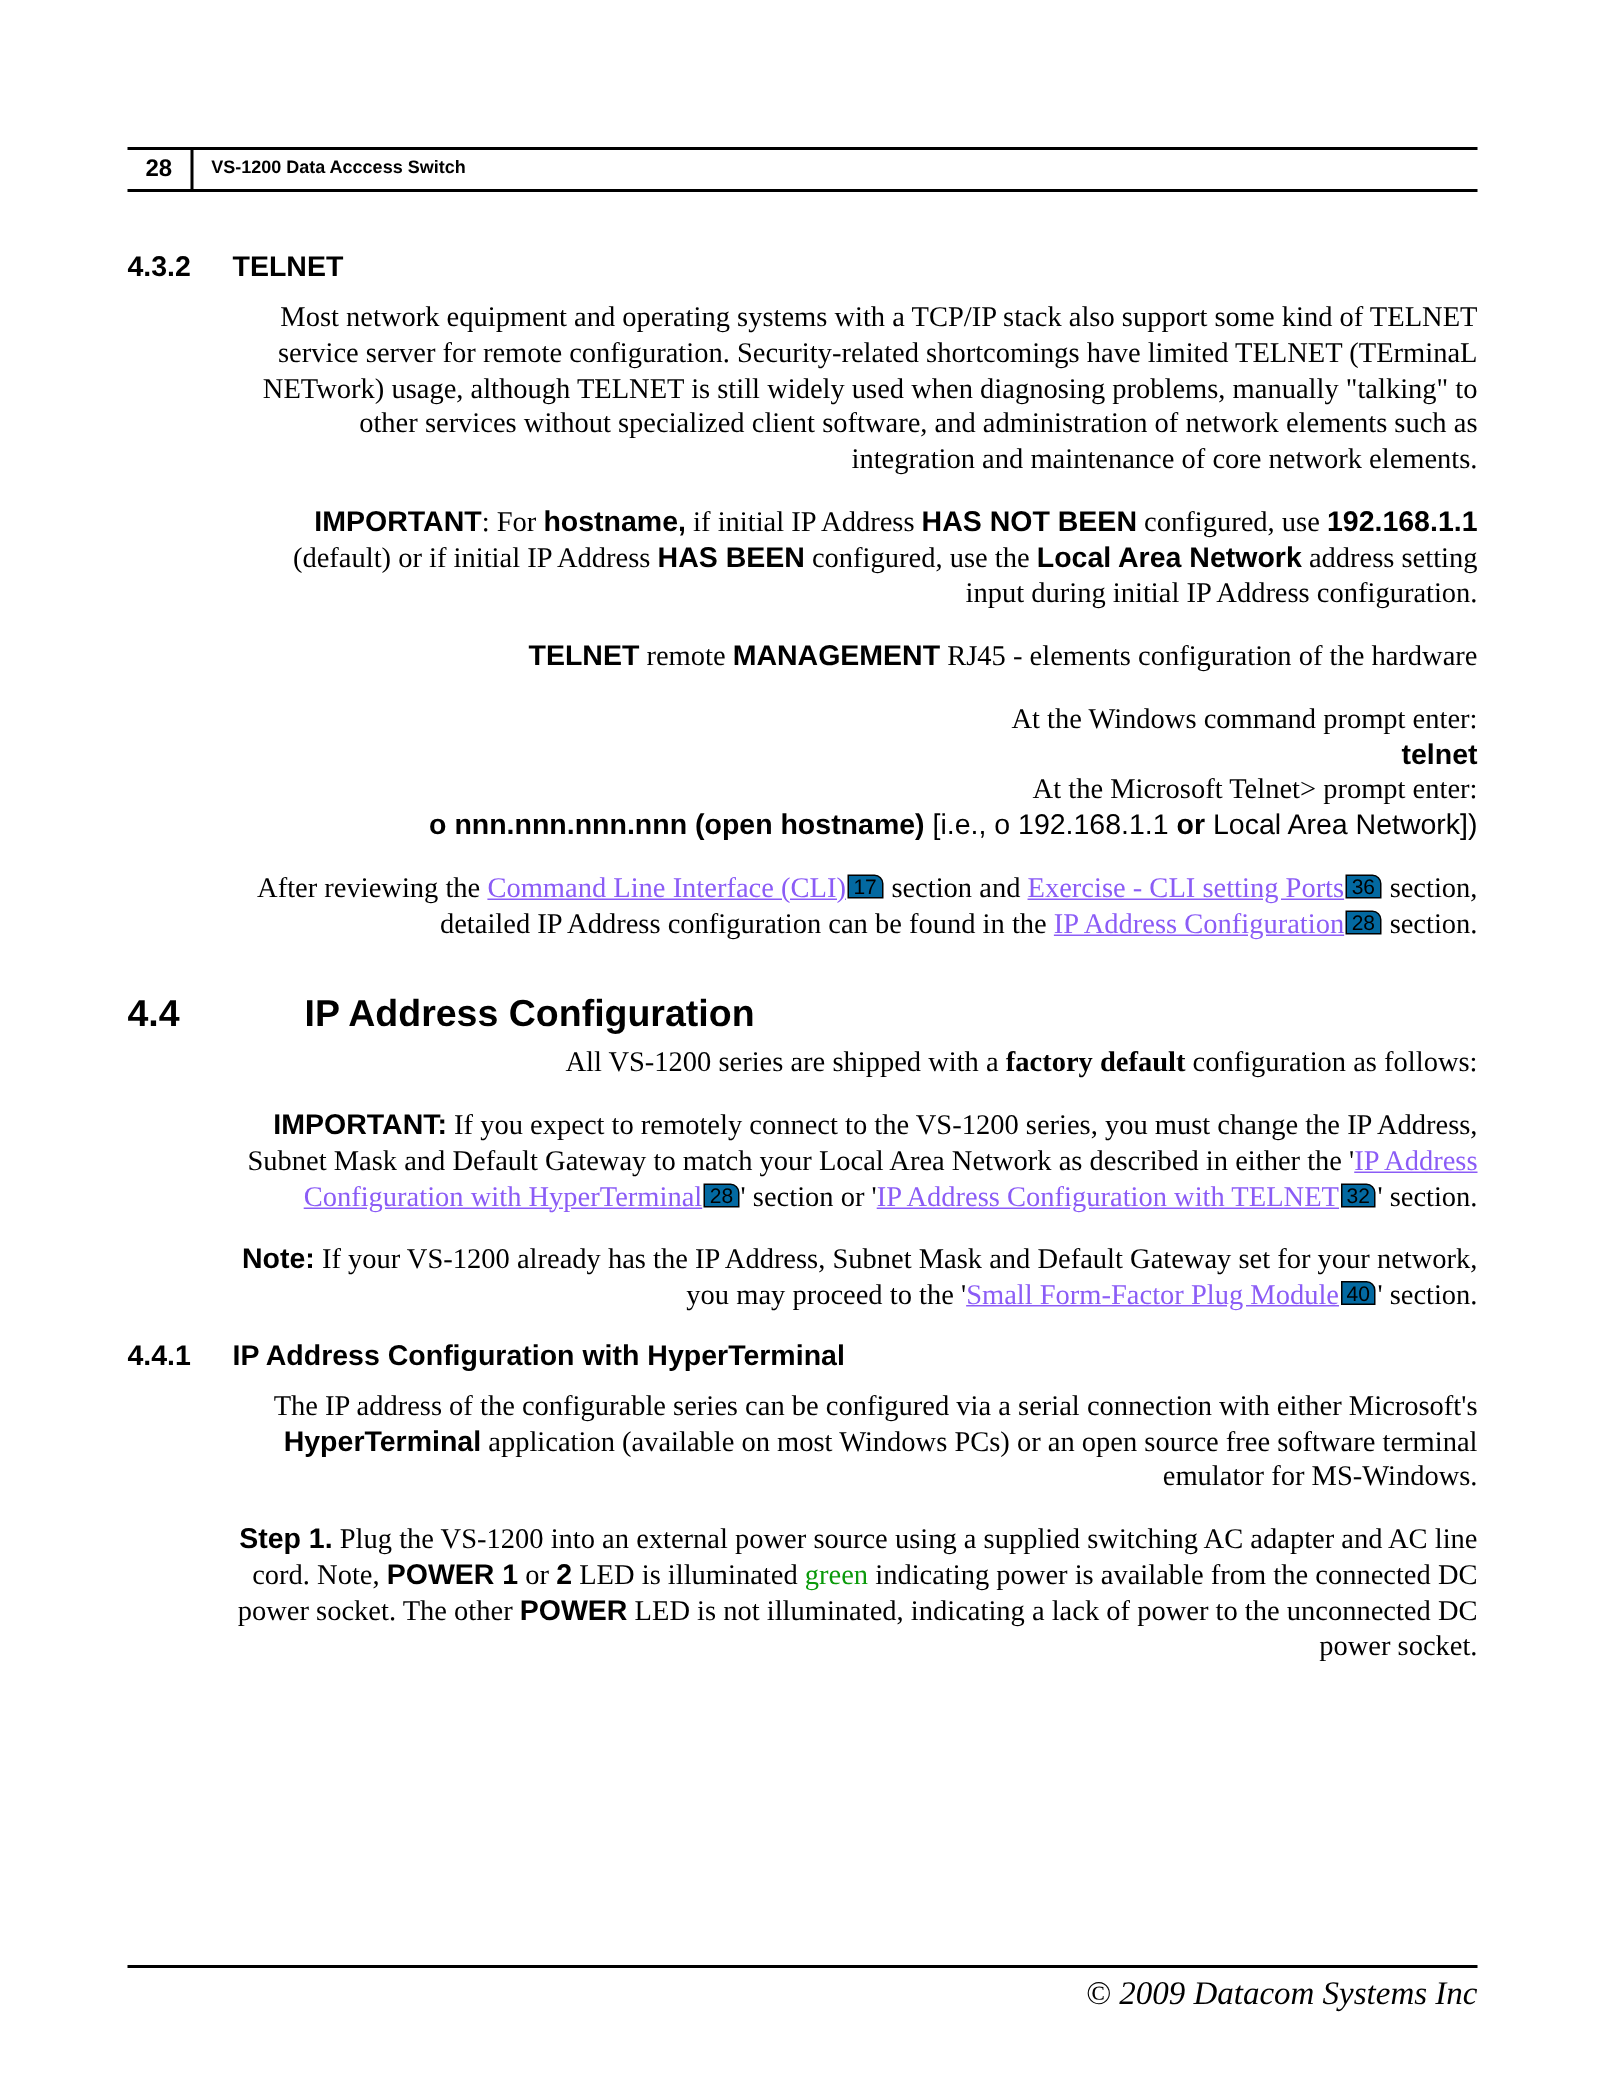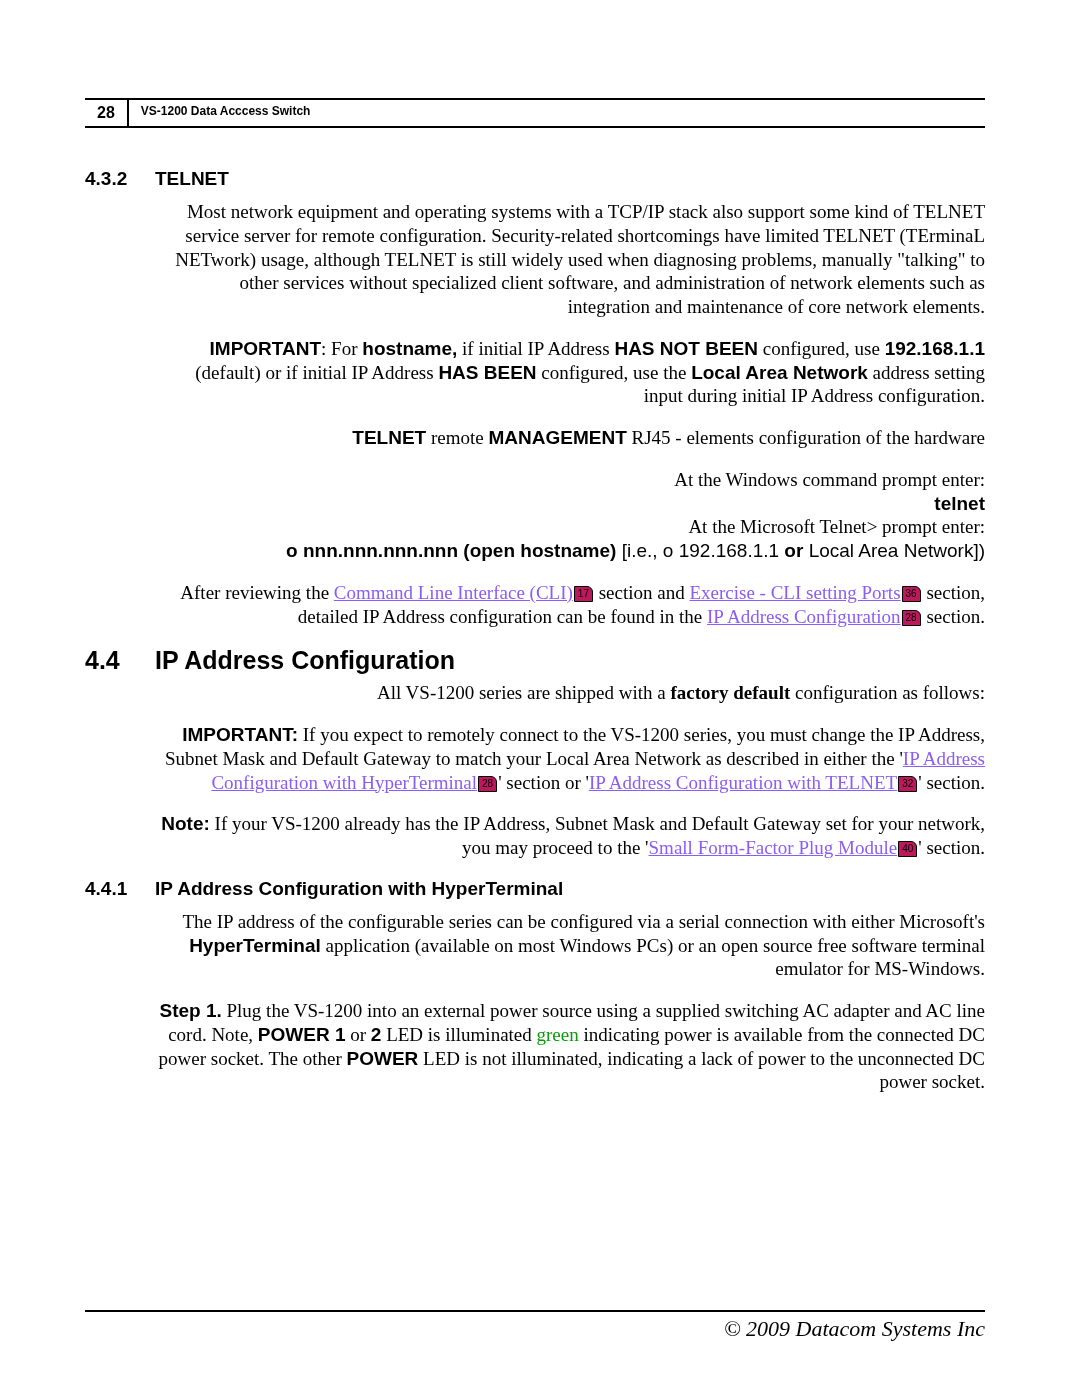--- a/index.html
+++ b/index.html
@@ -46,47 +46,47 @@
   .sec-num {
     width: 70px;
     font-family: Arial, Helvetica, sans-serif;
     font-weight: bold;
   }
   .sec-title {
     font-family: Arial, Helvetica, sans-serif;
     font-weight: bold;
   }
   .h3 .sec-num, .h3 .sec-title { font-size: 19px; }
-  .h2 { margin-top: 18px; margin-bottom: 6px; }
+  .h2 { margin-top: 34px; margin-bottom: 6px; gap: 48px; }
   .h2 .sec-num, .h2 .sec-title { font-size: 25px; }
   .body-block {
     margin-left: 70px;
     font-size: 19px;
     line-height: 1.25;
     text-align: right;
   }
   .para { margin-bottom: 18px; }
   .arial-bold { font-family: Arial, Helvetica, sans-serif; font-weight: bold; }
   .arial { font-family: Arial, Helvetica, sans-serif; }
   .indent-1 { margin-left: 28px; }
   .indent-2 { margin-left: 56px; }
   .link {
     color: #8b5cf6;
   }
   .pgref {
     display: inline-block;
     border: 1px solid #000;
     border-top-right-radius: 6px;
-    font-size: 10px;
+    font-size: 14px;
     font-family: Arial, Helvetica, sans-serif;
     padding: 0 3px;
     line-height: 14px;
     vertical-align: 2px;
     margin: 0 1px;
-    background: #be185d;
+    background: #0369a1;
     color: #000;
     text-decoration: none;
   }
   .ital-bold { font-weight: bold; }
   .green { color: #0a9a0a; }
   .footer {
     position: absolute;
     bottom: 55px;
     left: 85px;
     right: 95px;

